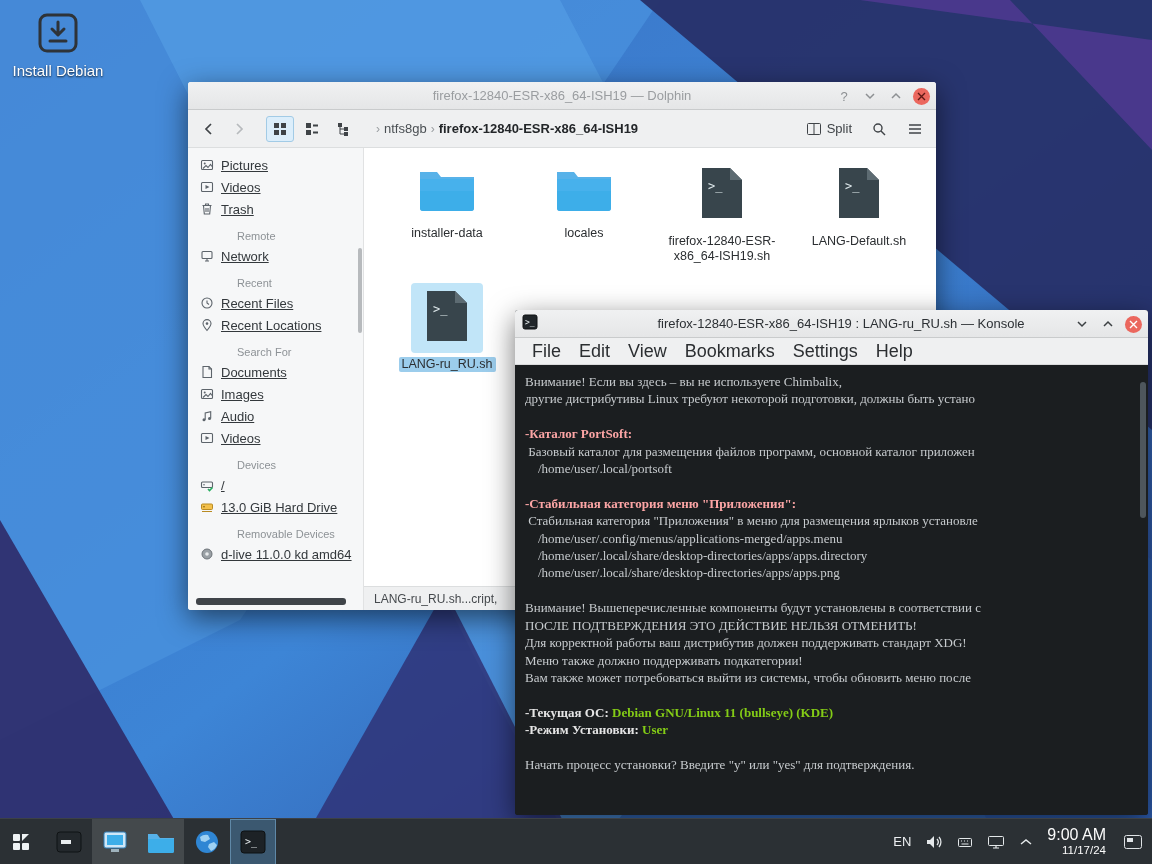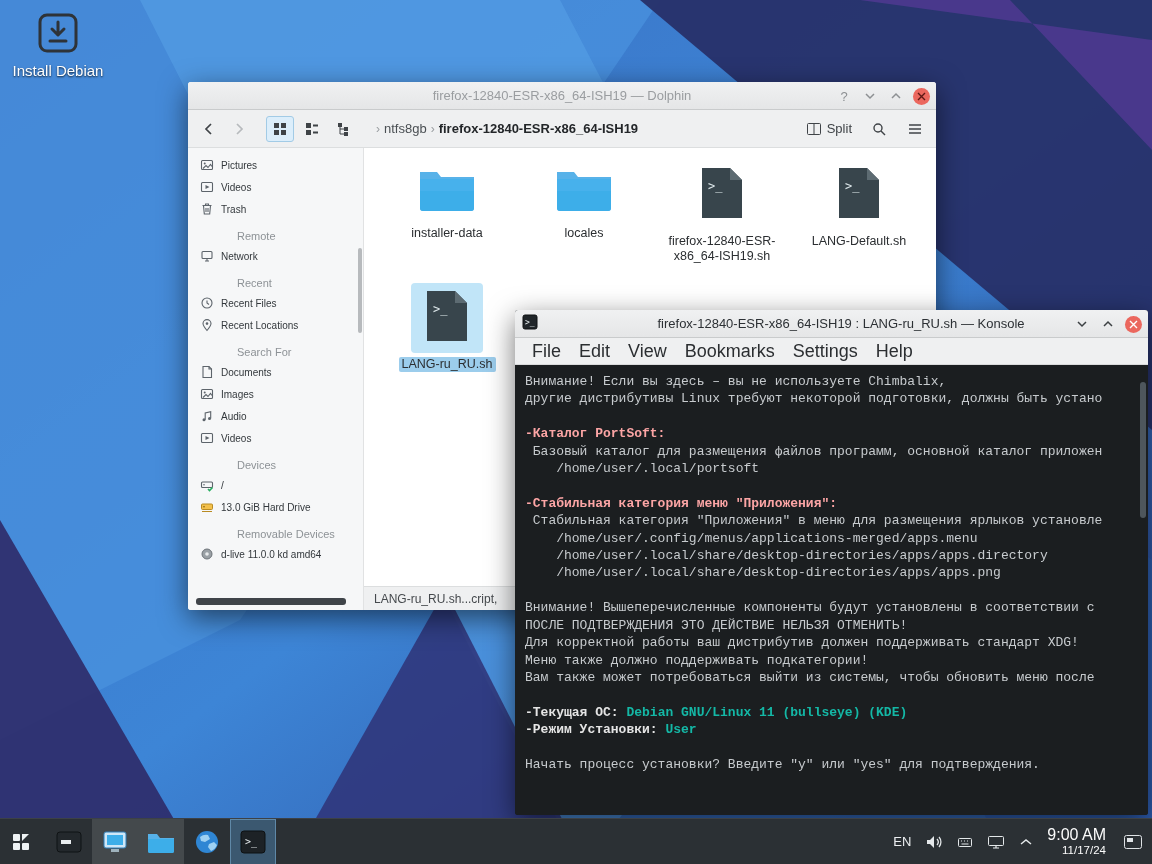--- a/index.html
+++ b/index.html
@@ -29,45 +29,45 @@
   .viewbtn.sel { background:#dceefb; border:1px solid #a2cbe6; }
   .breadcrumb { display:flex; align-items:center; gap:4px; margin-left:16px; font-size:13px; color:#4a4f53; flex:1; min-width:0; }
   .breadcrumb .crumb.current { color:#232629; font-weight:bold; }
   .crumb-sep { color:#9a9ea1; font-size:12px; }
   .d-tool-right { display:flex; align-items:center; margin-right:6px; gap:6px; }
   .splitbtn { display:flex; align-items:center; gap:5px; font-size:13px; color:#3f4347; padding:3px 6px; }
 
   .d-body { position:absolute; left:0; top:66px; right:0; bottom:0; display:flex; }
   .places { position:relative; width:176px; background:#f6f7f8; border-right:1px solid #e1e2e3; padding-top:6px; overflow:hidden; }
   .sb-header { font-size:11px; color:#8d9296; padding:10px 0 3px 10px;margin-left:39px; }
-  .sb-item { display:flex; align-items:center; gap:7px; height:22px; padding-left:12px; font-size:10px; color:#33383c; cursor:default; white-space:nowrap; }
+  .sb-item { display:flex; align-items:center; gap:7px; height:22px; padding-left:12px; font-size:13px; color:#33383c; cursor:default; white-space:nowrap;text-decoration:underline; }
   .sb-ico { width:14px; height:14px; display:inline-flex; }
   .places-vscroll { position:absolute; right:1px; top:100px; width:4px; height:85px; background:#b7babd; border-radius:2px; }
   .places-hscroll { position:absolute; left:8px; bottom:5px; width:150px; height:7px; background:#3f4449; border-radius:3px; }
 
   .fileview { position:relative; flex:1; background:#ffffff; }
   .file-cell { position:absolute; width:132px; text-align:center; }
   .icon-wrap { display:inline-block; padding:6px 14px; border-radius:4px; }
   .file-label { display:inline-block; margin-top:4px; font-size:12.5px; color:#2b2e31; line-height:15px; max-width:128px; word-wrap:break-word; padding:0 3px; border-radius:2px; }
   .file-cell.selected .icon-wrap { background:rgba(61,174,233,.32); }
   .file-cell.selected .file-label { background:#9ccdec; }
   .d-status { position:absolute; left:176px; right:0; bottom:0; height:24px; background:#eff0f1; border-top:1px solid #dcdedf; display:flex; align-items:center; font-size:12px; color:#45494d; padding-left:10px; }
 
   
   .konsole { left:515px; top:310px; width:633px; height:505px; background:#1b1e20; }
   .konsole .title { color:#2c3034;padding-left:19px; }
   .k-appico { margin-left:7px; z-index:2; }
   .menubar { height:27px; background:#eff0f1; border-bottom:1px solid #d9dadb; display:flex; align-items:center; padding-left:8px; }
   .menu-item { font-size:18px; color:#2b2e31; padding:4px 9px; }
-  .term { position:absolute; left:0; top:55px; right:0; bottom:0; background:#1b1e20; padding:8px 0 0 10px; overflow:hidden; font-family:Liberation Mono, monospace; font-size:13px; line-height:17.4px; }
+  .term { position:absolute; left:0; top:55px; right:0; bottom:0; background:#1b1e20; padding:8px 0 0 10px; overflow:hidden; font-family:Liberation Serif, serif; font-size:13px; line-height:17.4px; }
   .term-line { white-space:pre; min-height:17.4px; }
   .c-p { color:#c7cbce; }
   .c-o { color:#fca5a5; font-weight:bold; }
   .c-g { color:#e5e5e5; font-weight:bold; }
-  .c-b { color:#14b8a6; font-weight:bold; }
+  .c-b { color:#84cc16; font-weight:bold; }
   .term-vscroll { position:absolute; right:2px; top:72px; width:6px; height:136px; background:#4e565c; border-radius:3px; }
 
   
   .taskbar { position:absolute; left:0; bottom:0; width:1152px; height:46px; background:#2b3034; border-top:1px solid #3c4146; display:flex; align-items:center; z-index:50; }
   .tb-left { display:flex; align-items:center; height:100%; }
   .task-slot { width:46px; height:46px; display:flex; align-items:center; justify-content:center; }
   .task-slot.open { background:rgba(255,255,255,.12); }
   .task-slot.active { background:rgba(88,156,211,.38); box-shadow:inset 0 0 0 1px rgba(140,195,235,.45); }
   .tb-right { margin-left:auto; display:flex; align-items:center; gap:14px; padding-right:6px; height:100%; }
   .tray-item { display:flex; align-items:center; justify-content:center; color:#e4e8ea; }

